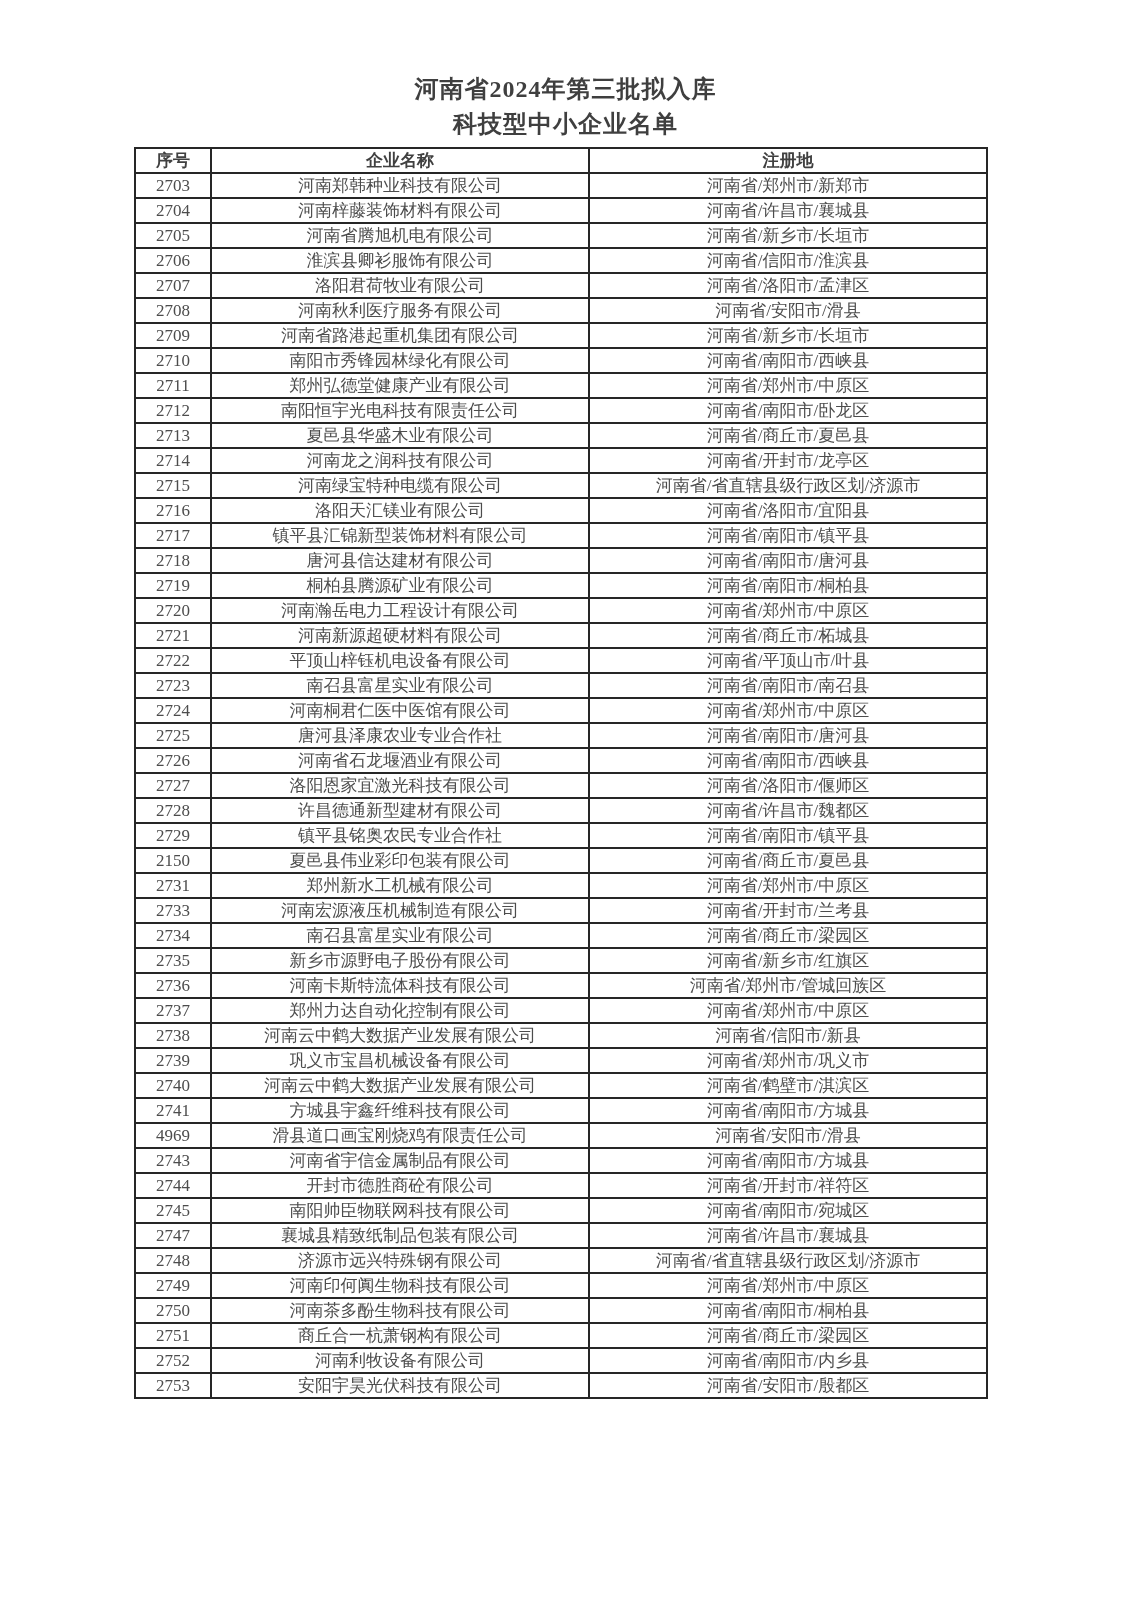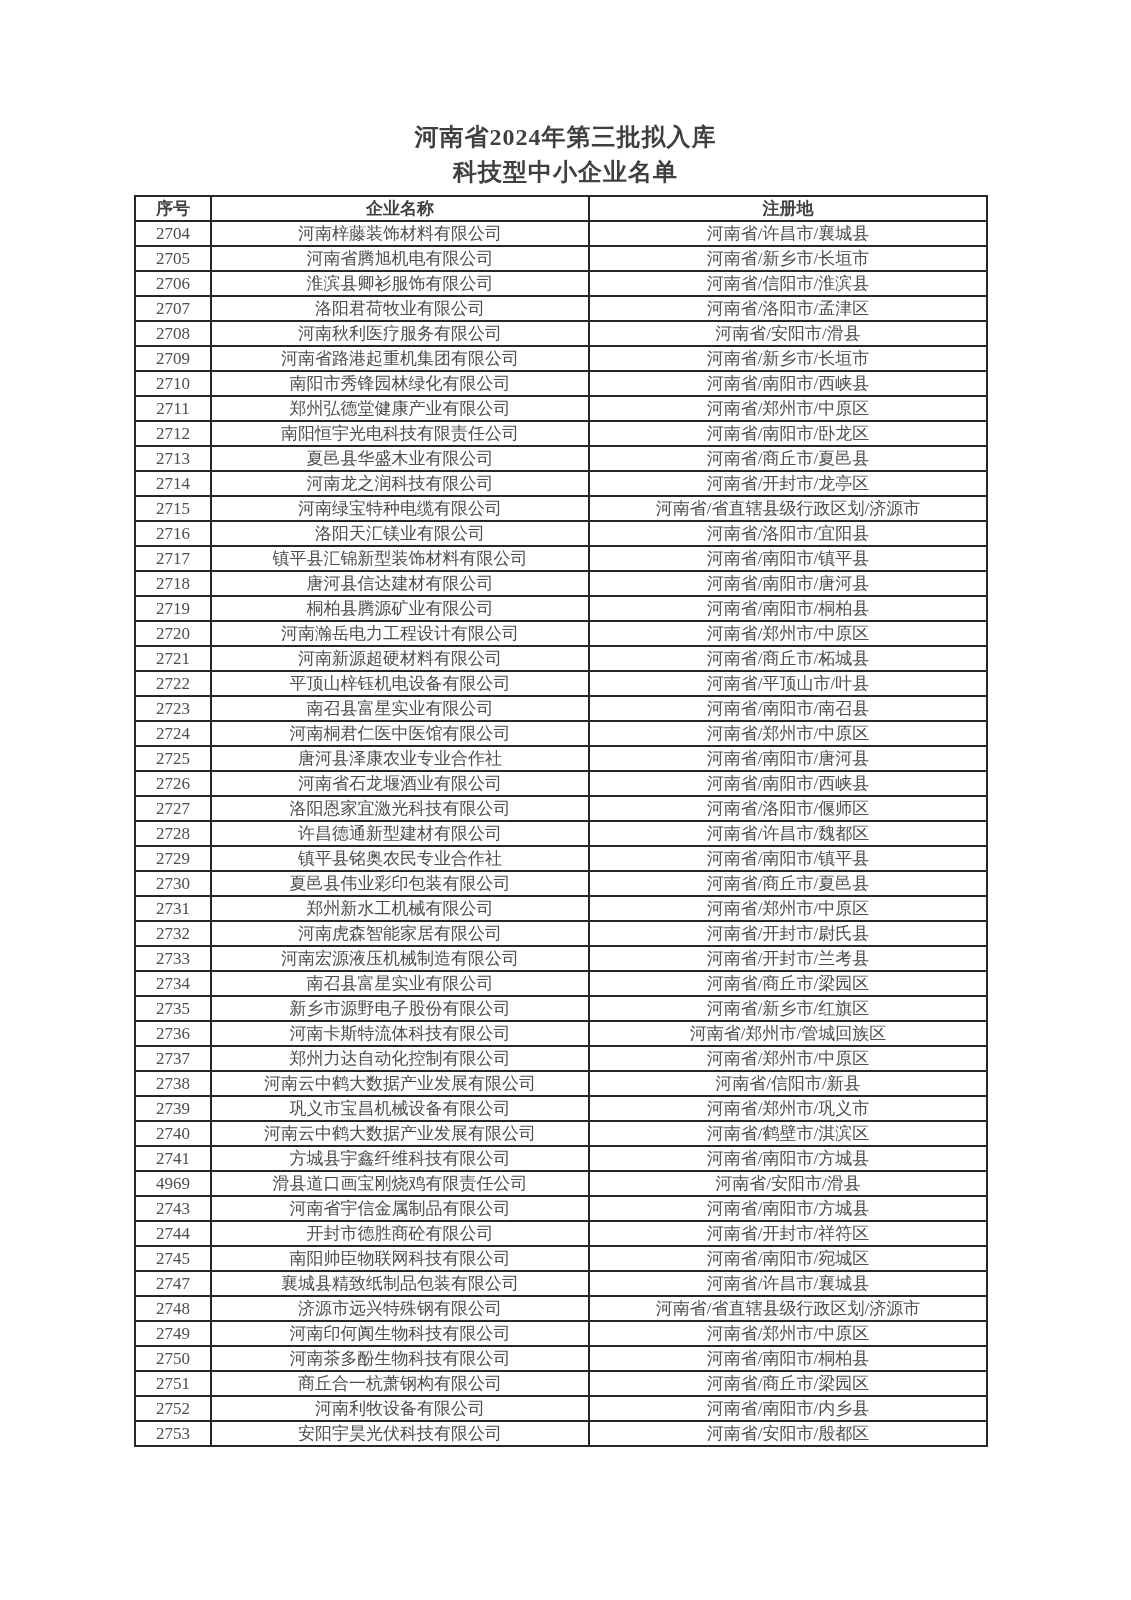--- a/index.html
+++ b/index.html
@@ -14,21 +14,21 @@
     color: var(--text-color);
   }
   .page {
     position: relative;
     width: 1131px;
     height: 1600px;
     background: var(--bg-color);
     overflow: hidden;
   }
   .title-block {
-    padding-top: 120px;
+    padding-top: 72px;
     text-align: center;
     font-size: 24px;
     font-weight: bold;
     line-height: 35px;
     color: #3f3f3f;
     letter-spacing: 1px;
   }
   table.company-table {
     border-collapse: collapse;
     table-layout: fixed;
@@ -73,20 +73,25 @@
     </colgroup>
     <thead>
       <tr id="header-row">
           <th>序号</th>
           <th>企业名称</th>
           <th>注册地</th>
         </tr>
     </thead>
     <tbody id="table-body">
         <tr>
+          <td>2703</td>
+          <td>河南郑韩种业科技有限公司</td>
+          <td>河南省/郑州市/新郑市</td>
+        </tr>
+        <tr>
           <td>2704</td>
           <td>河南梓藤装饰材料有限公司</td>
           <td>河南省/许昌市/襄城县</td>
         </tr>
         <tr>
           <td>2705</td>
           <td>河南省腾旭机电有限公司</td>
           <td>河南省/新乡市/长垣市</td>
         </tr>
         <tr>
@@ -203,33 +208,28 @@
           <td>2728</td>
           <td>许昌德通新型建材有限公司</td>
           <td>河南省/许昌市/魏都区</td>
         </tr>
         <tr>
           <td>2729</td>
           <td>镇平县铭奥农民专业合作社</td>
           <td>河南省/南阳市/镇平县</td>
         </tr>
         <tr>
-          <td>2730</td>
+          <td>2150</td>
           <td>夏邑县伟业彩印包装有限公司</td>
           <td>河南省/商丘市/夏邑县</td>
         </tr>
         <tr>
           <td>2731</td>
           <td>郑州新水工机械有限公司</td>
           <td>河南省/郑州市/中原区</td>
-        </tr>
-        <tr>
-          <td>2732</td>
-          <td>河南虎森智能家居有限公司</td>
-          <td>河南省/开封市/尉氏县</td>
         </tr>
         <tr>
           <td>2733</td>
           <td>河南宏源液压机械制造有限公司</td>
           <td>河南省/开封市/兰考县</td>
         </tr>
         <tr>
           <td>2734</td>
           <td>南召县富星实业有限公司</td>
           <td>河南省/商丘市/梁园区</td>

